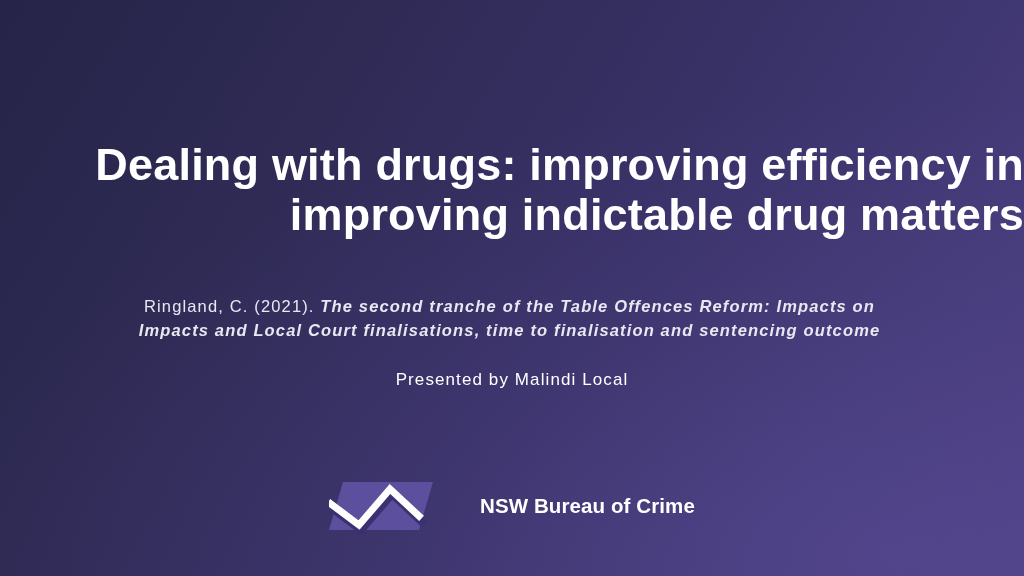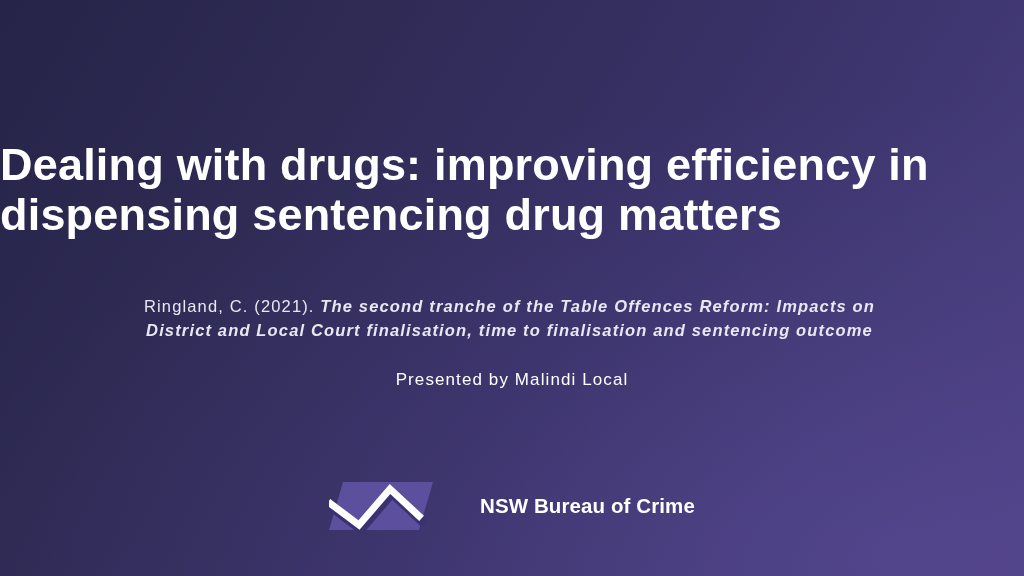--- a/index.html
+++ b/index.html
@@ -39,21 +39,21 @@
     inset: 0;
     z-index: 2;
   }
 
   
   #title-block {
     position: absolute;
     left: 0;
     right: 0;
     top: 140px;
-    text-align: left;
+    text-align: right;
   }
   .title-line {
     display: block;
     color: #ffffff;
     font-size: 45px;
     font-weight: bold;
     line-height: 50px;
     letter-spacing: 0.2px;
     white-space: nowrap;
   }
@@ -138,26 +138,26 @@
 </style>
 </head>
 <body>
 
 <div id="slide">
 
   <div class="layer">
 
     <div id="title-block">
       <span class="title-line">Dealing with drugs: improving efficiency in</span>
-      <span class="title-line">dispensing sentencing drug matters</span>
+      <span class="title-line">improving indictable drug matters</span>
     </div>
 
     <div id="citation-block">
       <span class="citation-line"><span class="citation-author">Ringland, C. (2021).</span><span class="citation-work"> The second tranche of the Table Offences Reform: Impacts on</span></span>
-      <span class="citation-line work-only">District and Local Court finalisation, time to finalisation and sentencing outcome</span>
+      <span class="citation-line work-only">Impacts and Local Court finalisations, time to finalisation and sentencing outcome</span>
     </div>
 
     <div id="presenter-block">
       <span id="presenter-text">Presented by Malindi Local</span>
     </div>
 
     <div id="logo-block">
 
       <svg id="logo-mark" viewBox="0 0 104 56" xmlns="http://www.w3.org/2000/svg">
 

